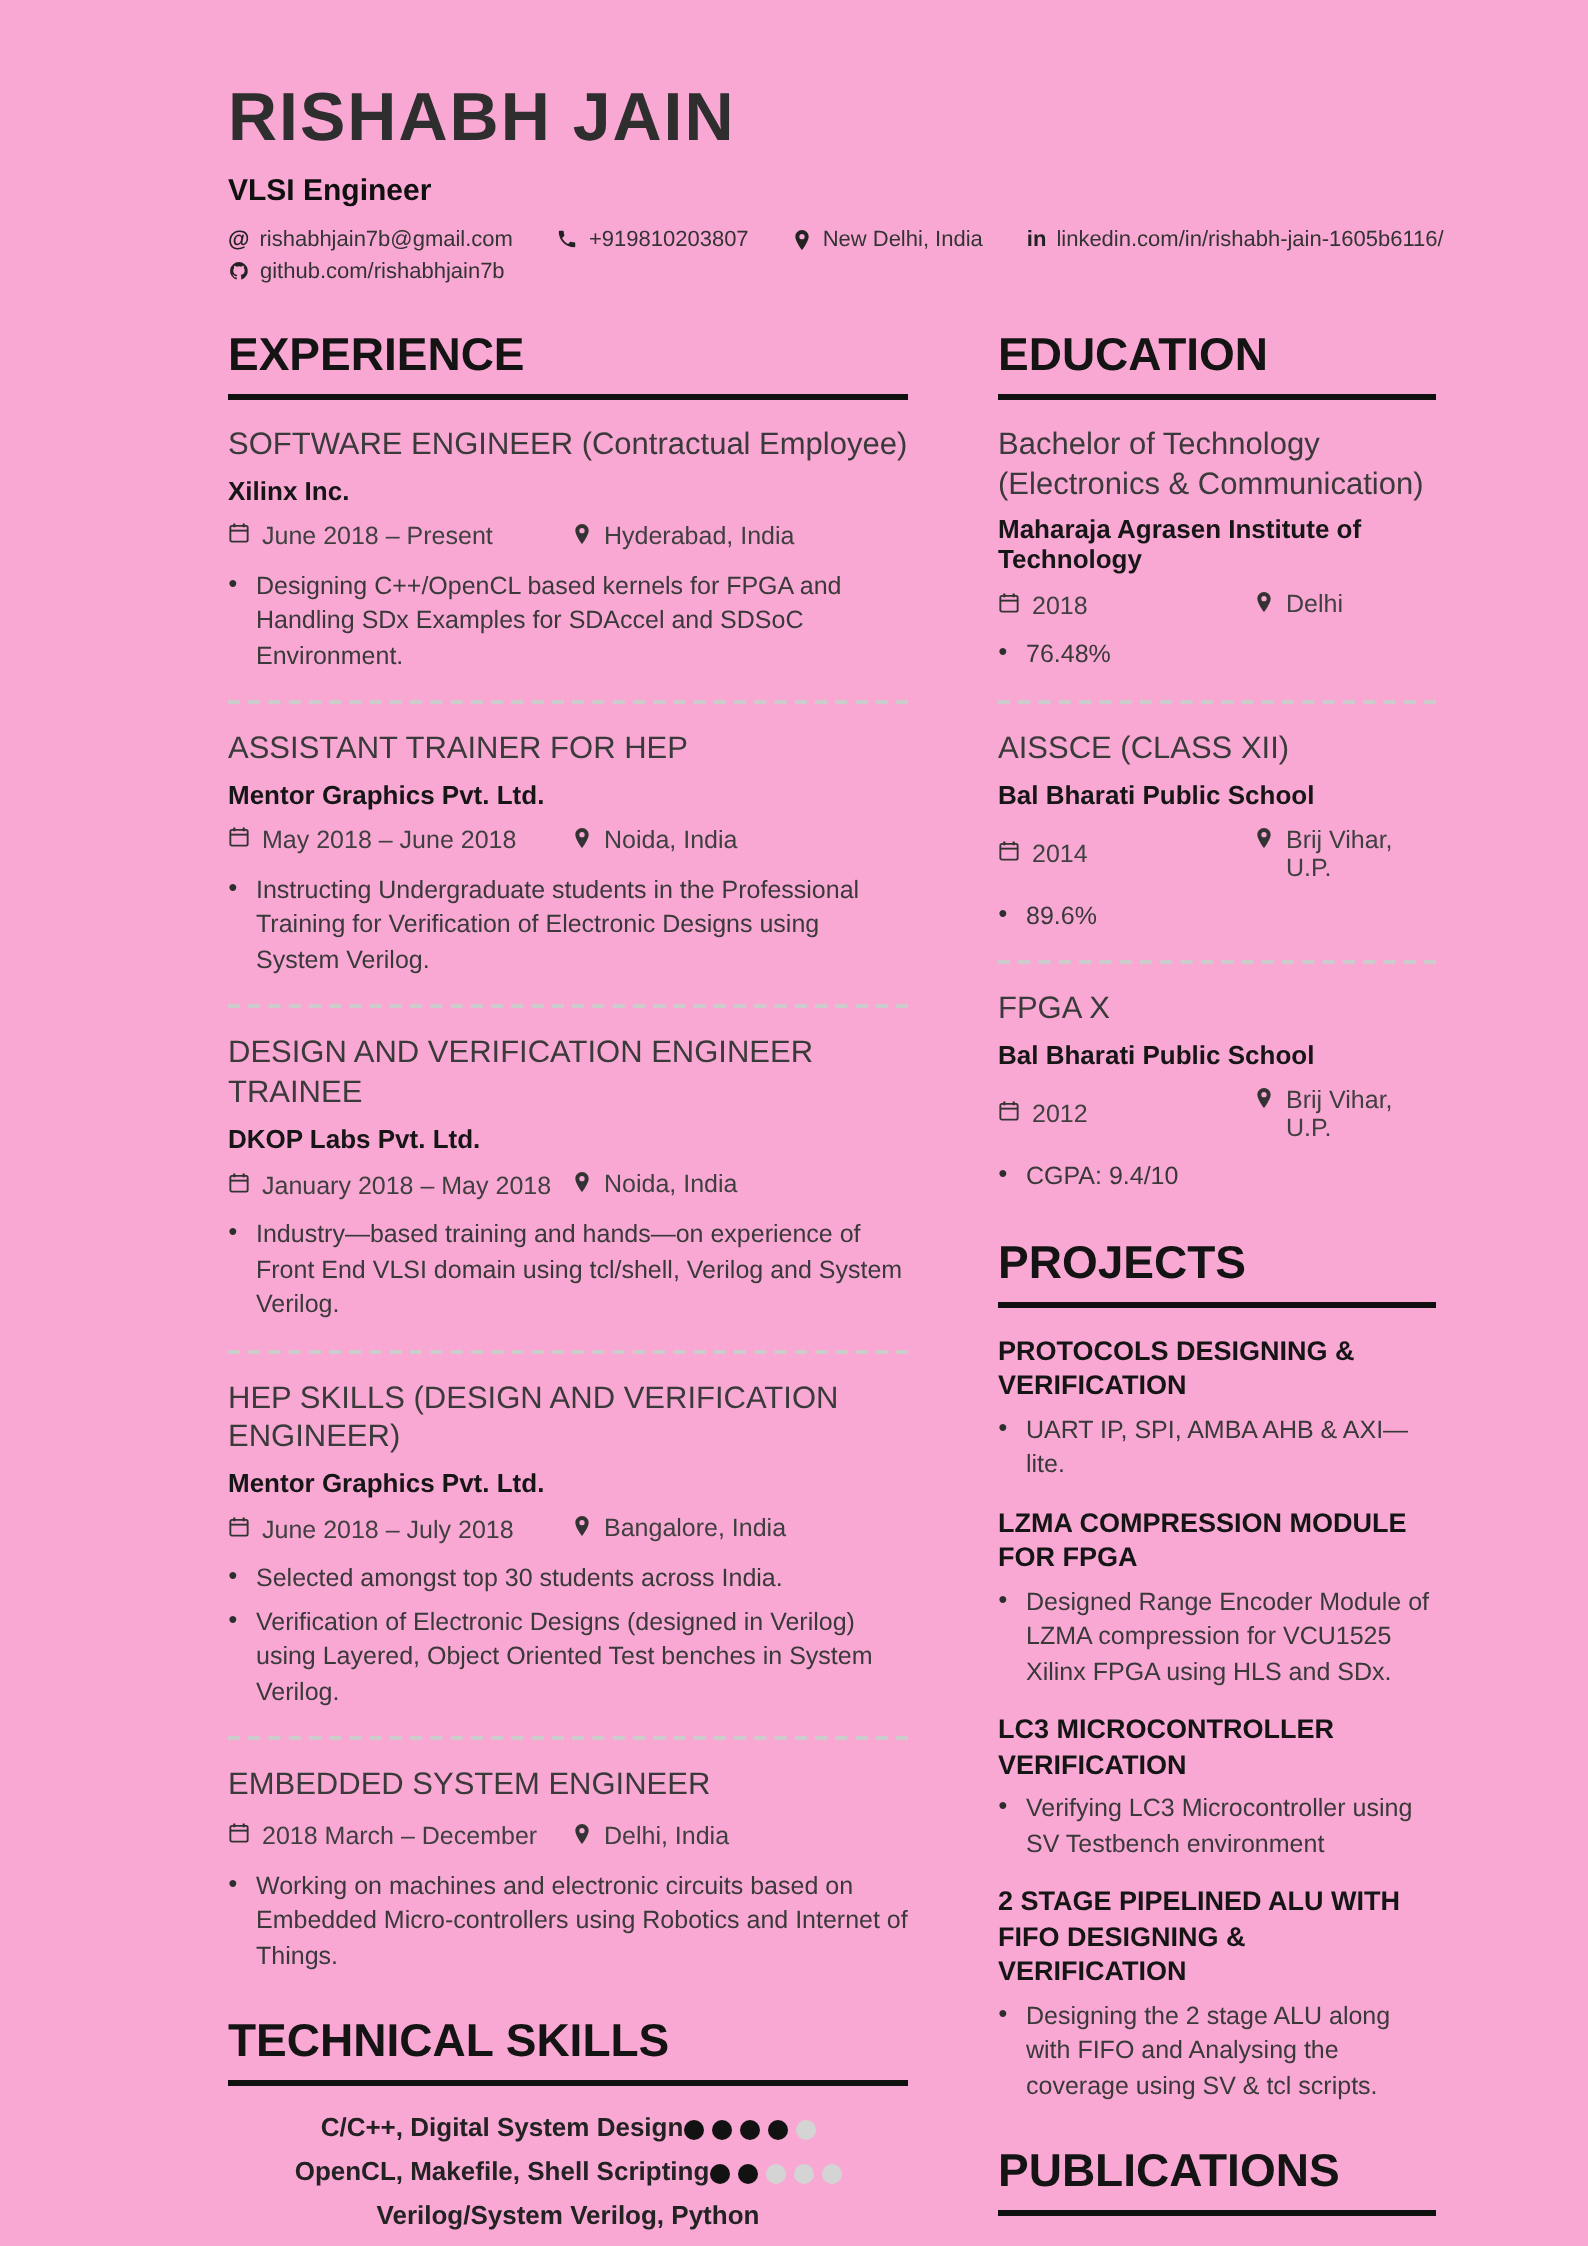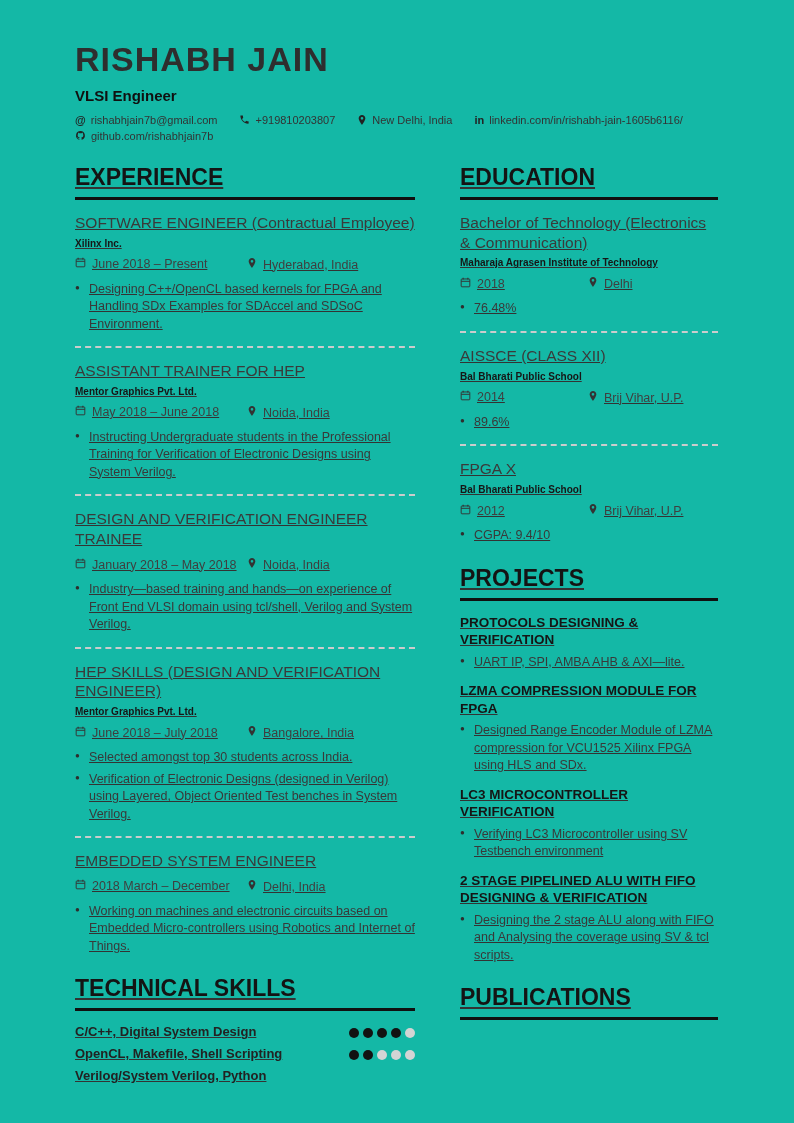--- a/index.html
+++ b/index.html
@@ -1,52 +1,52 @@
 <!DOCTYPE html>
 <html><head>
 <meta charset="utf-8">
 <style>
   * { box-sizing: border-box; }
   body { margin:0; background:#ffffff; }
   .page {
-    width:794px; height:1123px; background:#14b8a6; overflow:hidden;
+    width:794px; height:1123px; background:#f9a8d4; overflow:hidden;
     font-family:"Liberation Sans", sans-serif; color:#333;
-    padding:42px 76px 30px 75px; position:relative;
+    padding:42px 76px 30px 114px; position:relative;
   }
   
   .name { font-size:34px; font-weight:700; color:#2e2e2e; letter-spacing:1px; line-height:1.05; }
   .job-title { font-size:15px; font-weight:700; color:#101010; margin-top:9px; }
   .contacts { margin-top:10px; display:flex; flex-wrap:wrap; column-gap:22px; row-gap:4px;
               font-size:11px; color:#333; width:660px; align-items:center; }
   .contact { display:flex; align-items:center; gap:5px; white-space:nowrap; }
   .ic-text { font-weight:700; font-size:11px; color:#222; }
   .contact svg { display:block; }
   
   .columns { display:flex; margin-top:22px; }
   .col-left  { width:340px; margin-right:45px; flex:none; }
   .col-right { flex:1; min-width:0; }
-  .section { margin-bottom:20px;text-decoration:underline; }
+  .section { margin-bottom:20px; }
   .section-heading {
     font-size:23px; font-weight:700; color:#141414; letter-spacing:0;
     padding-bottom:6px; border-bottom:3px solid #101010; margin:0 0 13px 0;
   }
   
   .role, .degree { font-size:15.5px; color:#3a3a3a; line-height:1.28; }
-  .company, .school { font-size:10px; font-weight:700; color:#161616; margin-top:5px; }
+  .company, .school { font-size:13px; font-weight:700; color:#161616; margin-top:5px; }
   .meta { display:flex; align-items:center; margin-top:8px; font-size:12.5px; color:#3f3f3f; }
-  .cell { display:flex; align-items:flex-end; gap:6px; }
+  .cell { display:flex; align-items:flex-start; gap:6px; }
   .exp .cell-date { width:172px; flex:none; }
   .edu .cell-date { width:128px; flex:none; }
   .bullets { margin:9px 0 0 0; padding:0; list-style:none;
              font-size:12.5px; color:#393939; line-height:1.4; }
   .bullets li { position:relative; padding-left:14px; margin-bottom:4px; }
   .bullets li::before { content:"●"; position:absolute; left:0; top:1px; font-size:8px; color:#2e2e2e; }
   .sep { border:none; border-top:2px dashed #cccccc; margin:13px 0; }
   
-  .skill-row { display:flex; justify-content:space-between; align-items:center; margin-bottom:5px; }
+  .skill-row { display:flex; justify-content:center; align-items:center; margin-bottom:5px; }
   .skill-label { font-size:13px; font-weight:700; color:#222; line-height:1.3; }
   .dots { display:flex; gap:4px; }
   .dot { width:10px; height:10px; border-radius:50%; background:#d4d4d4; }
   .dot.filled { background:#121212; }
   
   .proj-title { font-size:13.5px; font-weight:700; color:#151515; line-height:1.3; margin-top:11px; }
   .proj-title.first { margin-top:0; }
   .proj-bullets { margin-top:5px; }
 </style>
 </head>
@@ -146,20 +146,21 @@
             </span>
           </div>
           <ul class="bullets">
             <li>Instructing Undergraduate students in the Professional Training for Verification of Electronic Designs using System Verilog.</li>
           </ul>
         </div>
         <hr class="sep">
 
         <div>
           <div class="role">DESIGN AND VERIFICATION ENGINEER TRAINEE</div>
+          <div class="company">DKOP Labs Pvt. Ltd.</div>
           <div class="meta">
             <span class="cell cell-date">
               <span><svg width="11" height="11" viewBox="0 0 14 14">
                     <path d="M4 1v2.3M10 1v2.3" stroke="#333" stroke-width="1.4" fill="none"></path>
                     <rect x="1.5" y="2.5" width="11" height="10" rx="1" fill="none" stroke="#333" stroke-width="1.2"></rect>
                     <path d="M1.5 5.5h11" stroke="#333" stroke-width="1.2"></path>
                   </svg></span>
               <span>January 2018 – May 2018</span>
             </span>
             <span class="cell">

